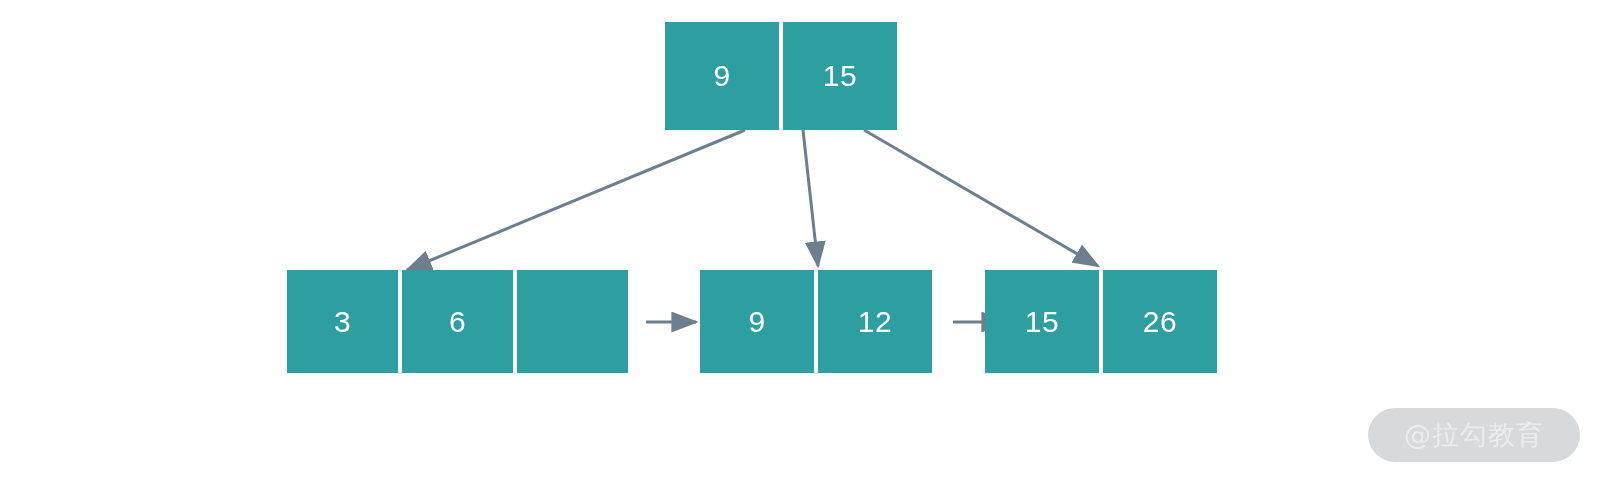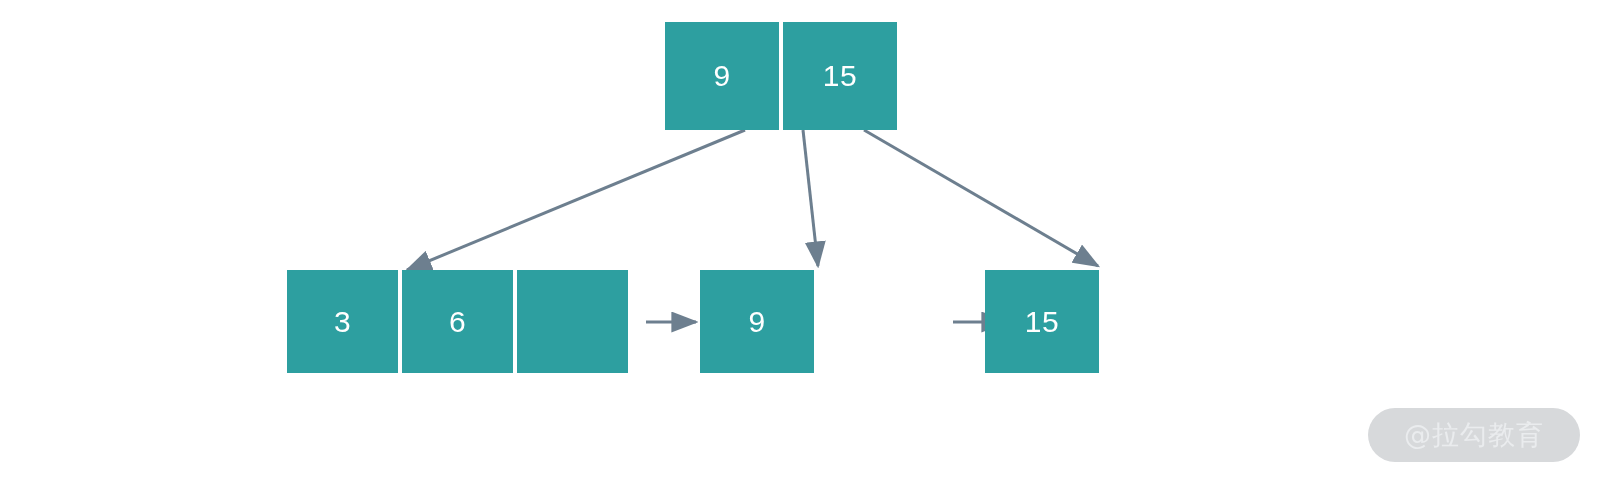--- a/index.html
+++ b/index.html
@@ -133,23 +133,25 @@
   </div>
 
   <div class="node" id="leaf-1">
     <div class="cell">3</div>
     <div class="cell">6</div>
     <div class="cell empty"></div>
   </div>
 
   <div class="node" id="leaf-2">
     <div class="cell">9</div>
+    <div class="cell">12</div>
   </div>
 
   <div class="node" id="leaf-3">
     <div class="cell">15</div>
+    <div class="cell">26</div>
   </div>
 
   <div id="watermark">
     <span class="wm-text">@拉勾教育</span>
   </div>
 
 </div>
 
 </body></html>

